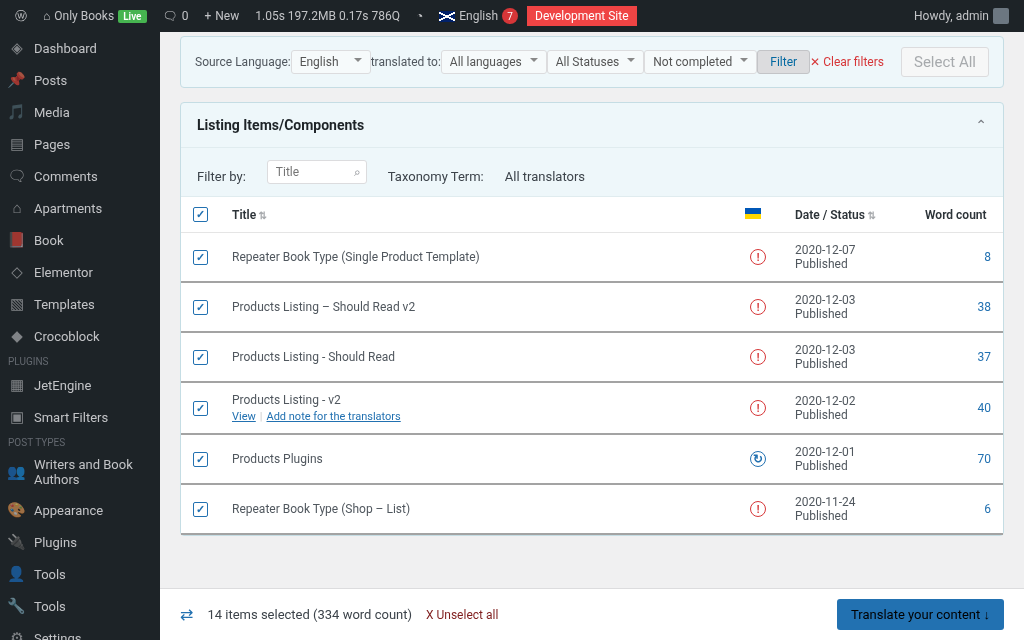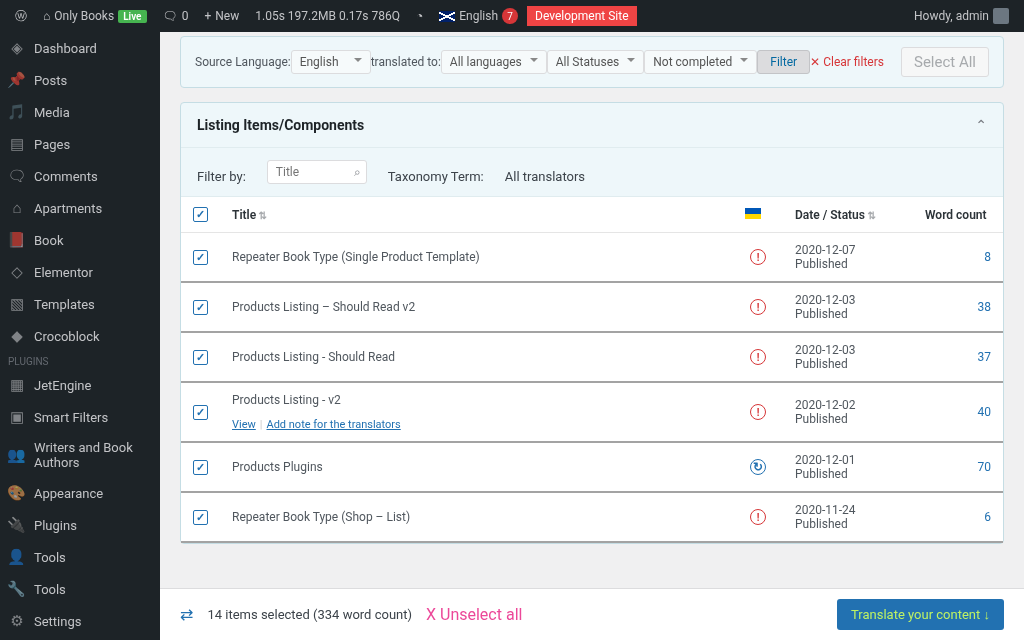--- a/index.html
+++ b/index.html
@@ -38,27 +38,27 @@
 .table td{border-bottom:2px solid #a3a3a3;padding:10px 12px;font-size:12px;color:#50575e;vertical-align:middle}
 .chk{width:15px;height:15px;border:1.5px solid #2271b1;border-radius:2px;display:inline-flex;align-items:center;justify-content:center;cursor:pointer;color:#2271b1}
 .chk.on:before{content:"✓";font-size:11px;font-weight:700}
 .th-sort:after{content:" ⇅";color:#a7aaad;font-size:10px}
 .flag-ua{width:16px;height:11px;display:inline-block;background:linear-gradient(#0057b7 50%,#ffd700 50%)}
 .status-ico{width:16px;height:16px;border:1.5px solid #d63638;border-radius:50%;display:inline-flex;align-items:center;justify-content:center;color:#d63638;font-size:10px;font-weight:700}
 .status-ico:before{content:"!"}
 .status-ico.update{border-color:#2271b1;color:#2271b1}
 .status-ico.update:before{content:"↻";font-size:12px}
 .wc-link{color:#2271b1;cursor:pointer}
-.row-actions{margin-top:11px;font-size:11px}
+.row-actions{margin-top:3px;font-size:11px}
 .row-actions a{color:#2271b1;text-decoration:underline;cursor:pointer}
 .row-actions .sep{color:#ccc;margin:0 4px}
 .footer-bar{position:fixed;bottom:0;left:160px;right:0;background:#fff;border-top:1px solid #dcdcde;padding:10px 20px;display:flex;align-items:center;gap:14px;font-size:13px}
 .footer-bar .icon{color:#2271b1;font-size:16px}
-.unselect{color:#ec4899;cursor:pointer;font-size:16px}
-.btn-translate{background:#2271b1;color:#bef264;border:none;padding:8px 14px;border-radius:3px;font-size:13px;margin-left:auto;cursor:pointer}
+.unselect{color:#7f1d1d;cursor:pointer;font-size:12px}
+.btn-translate{background:#2271b1;color:#000000;border:none;padding:8px 14px;border-radius:3px;font-size:13px;margin-left:auto;cursor:pointer}
 .col-chk{width:34px}
 .col-flag{width:50px;text-align:center}
 .col-date{width:130px}
 .col-wc{width:90px;text-align:right}
 .chev{color:#787c82;font-size:14px;cursor:pointer}
 </style>
 </head>
 <body>
 
 <div class="adminbar">
@@ -148,20 +148,21 @@
     <div id="menu3">
         <div class="menu-item">
           <span class="menu-icon">▦</span>
           <span>JetEngine</span>
         </div>
         <div class="menu-item">
           <span class="menu-icon">▣</span>
           <span>Smart Filters</span>
         </div>
       </div>
+    <div class="menu-sep">POST TYPES</div>
     <div id="menu4">
         <div class="menu-item">
           <span class="menu-icon">👥</span>
           <span>Writers and Book Authors</span>
         </div>
       </div>
     <div id="menu5">
         <div class="menu-item">
           <span class="menu-icon">🎨</span>
           <span>Appearance</span>

